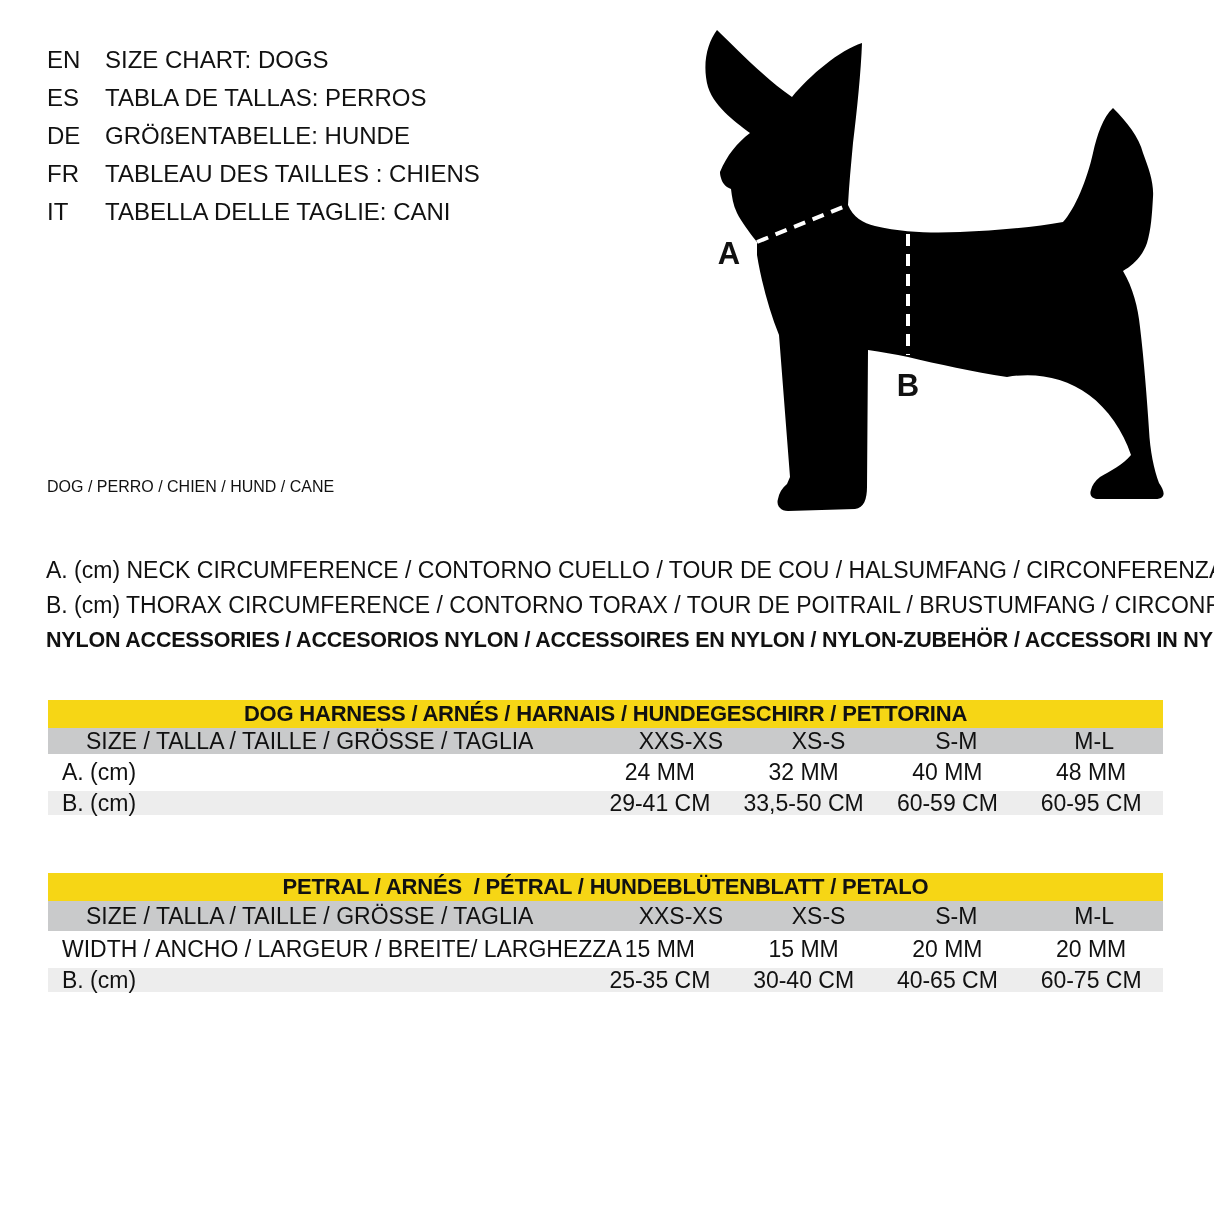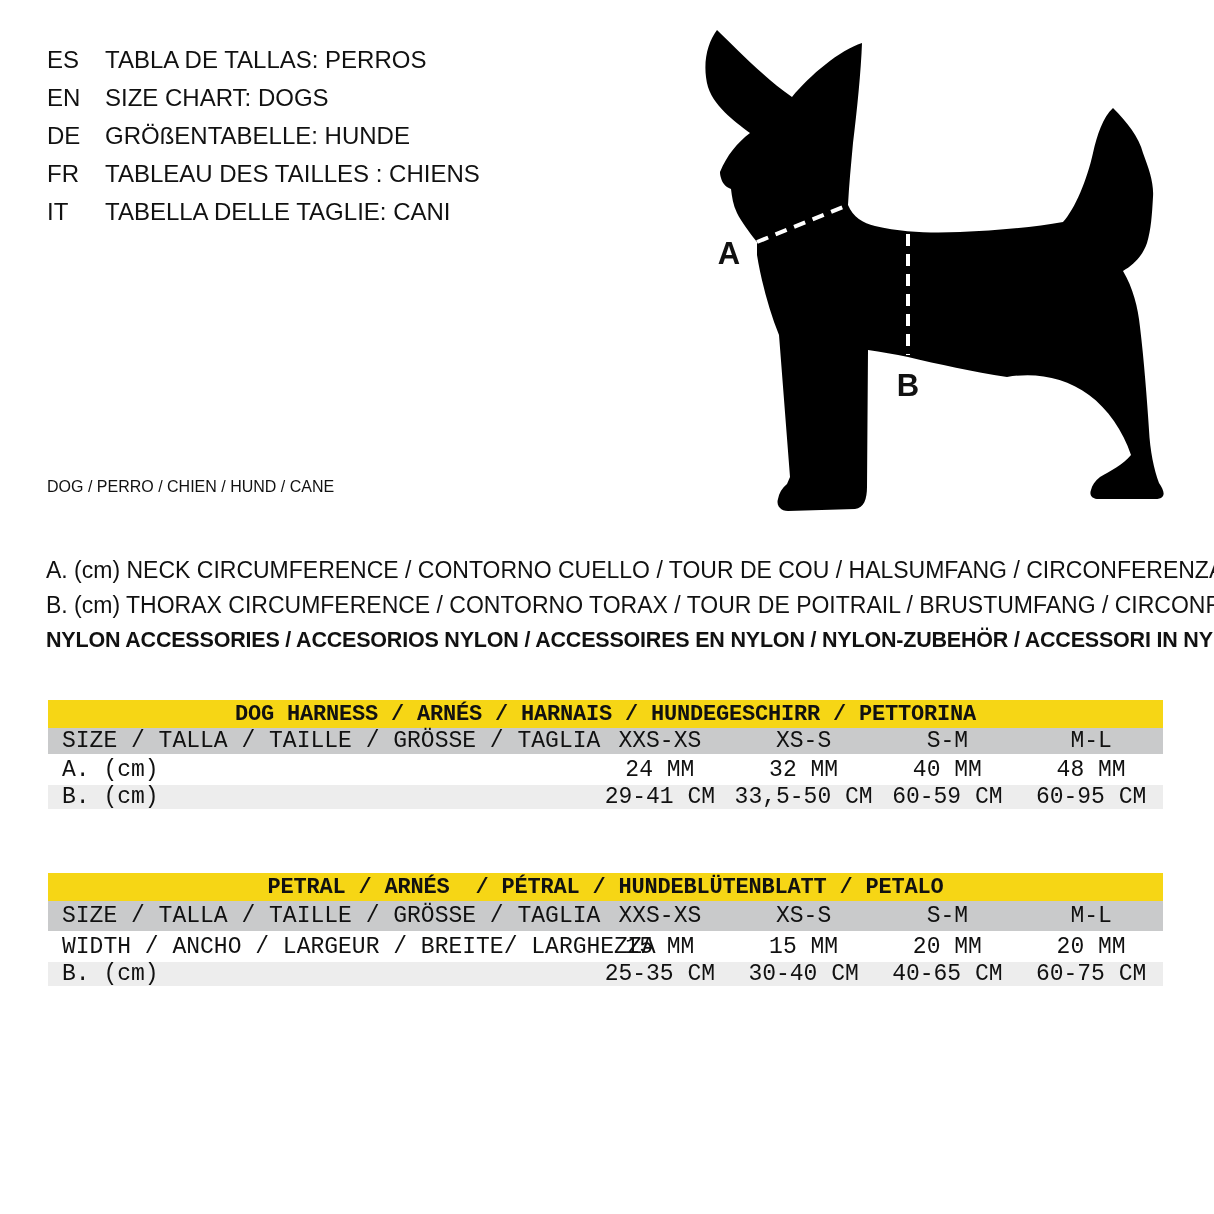--- a/index.html
+++ b/index.html
@@ -17,48 +17,48 @@
   .lang-code { width:58px; flex:0 0 58px; }
   
   .dog-figure { position:absolute; left:695px; top:5px; width:500px; height:510px; }
   .measure-label { font-family:"Liberation Sans", sans-serif; font-weight:bold; font-size:31px; fill:#111; }
   
   .fig-caption { position:absolute; left:47px; top:478px; font-size:16px; }
   .legend { position:absolute; left:46px; top:553px; width:1150px; font-size:23px; line-height:35px; }
   .legend-line { white-space:nowrap; }
   .legend-nylon { font-weight:bold; font-size:21.5px; letter-spacing:-0.2px; white-space:nowrap; }
   
-  .size-table { position:absolute; left:48px; width:1115px; font-size:23px;font-family:Liberation Mono, monospace; }
+  .size-table { position:absolute; left:48px; width:1115px; font-size:23px; }
   #table-harness { top:700px; }
   #table-petral  { top:873px; }
   .t-header {
     height:28px; background:var(--accent-yellow,#F6D615);
     display:flex; align-items:center; justify-content:center;
     font-weight:bold; font-size:22px; letter-spacing:-0.2px;
   }
   .t-header span { white-space:pre; }
   .t-row { display:flex; align-items:center; }
   .t-label { width:540px; flex:0 0 540px; padding-left:14px; box-sizing:border-box; white-space:nowrap; }
   .t-cell { flex:1; text-align:center; white-space:nowrap; }
-  .row-size { height:26px; background:var(--row-gray,#C9CACB); }
-  .row-mid  { height:31px; background:#ffffff; }
+  .row-size { height:26px; background:var(--row-gray,#C9CACB);padding-left:24px; }
+  .row-mid  { height:37px; background:#ffffff; }
   .row-bot  { height:24px; background:var(--row-light,#EDEDED); }
   #table-petral .row-size { height:30px; }
 </style>
 </head>
 <body>
 
 <div class="lang-block">
   <div class="lang-row">
+    <span class="lang-code">EN</span>
+    <span class="lang-title">SIZE CHART: DOGS</span>
+  </div>
+  <div class="lang-row">
     <span class="lang-code">ES</span>
     <span class="lang-title">TABLA DE TALLAS: PERROS</span>
-  </div>
-  <div class="lang-row">
-    <span class="lang-code">EN</span>
-    <span class="lang-title">SIZE CHART: DOGS</span>
   </div>
   <div class="lang-row">
     <span class="lang-code">DE</span>
     <span class="lang-title">GRÖßENTABELLE: HUNDE</span>
   </div>
   <div class="lang-row">
     <span class="lang-code">FR</span>
     <span class="lang-title">TABLEAU DES TAILLES : CHIENS</span>
   </div>
   <div class="lang-row">

